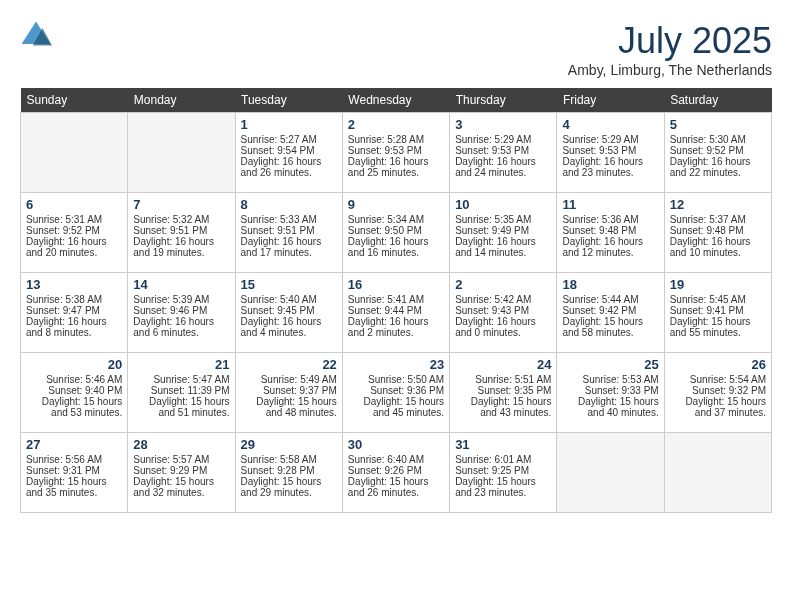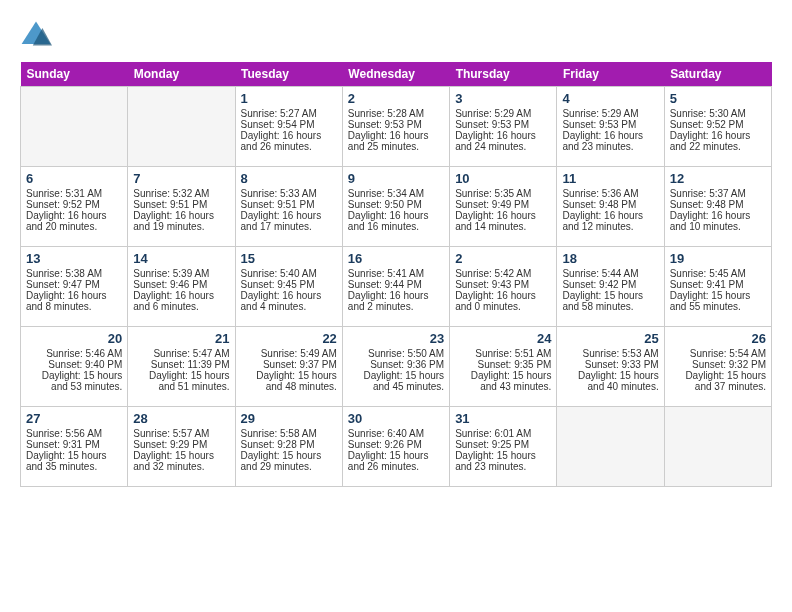--- a/index.html
+++ b/index.html
@@ -45,26 +45,26 @@
     .location {
       font-size: 14px;
       color: #333;
     }
     table {
       width: 100%;
       border-collapse: collapse;
       font-size: 10.5px;
     }
     th {
-      background-color: #a21caf;
+      background-color: #404040;
       color: white;
       text-align: left;
       padding: 5px 6px;
       font-size: 12px;
-      font-weight: bold;
+      font-weight: normal;
     }
     td {
       border: 1px solid #ccc;
       vertical-align: top;
       padding: 4px 5px;
       width: 107px;
       height: 80px;
       color: #333;
       font-size: 10px;
     }
@@ -92,20 +92,22 @@
 <body>
 
 <div class="header">
   <div class="logo">
     <svg class="logo-icon" viewBox="0 0 40 40">
       <polygon points="20,2 38,30 2,30" fill="#2e86c1" opacity="0.85"></polygon>
       <polygon points="28,10 40,32 16,32" fill="#1a5276" opacity="0.7"></polygon>
     </svg>
   </div>
   <div class="title-area">
+    <div class="month-title">July 2025</div>
+    <div class="location">Amby, Limburg, The Netherlands</div>
   </div>
 </div>
 
 <table>
   <thead>
     <tr class="header-row">
     <th>Sunday</th>
         <th>Monday</th>
         <th>Tuesday</th>
         <th>Wednesday</th>

